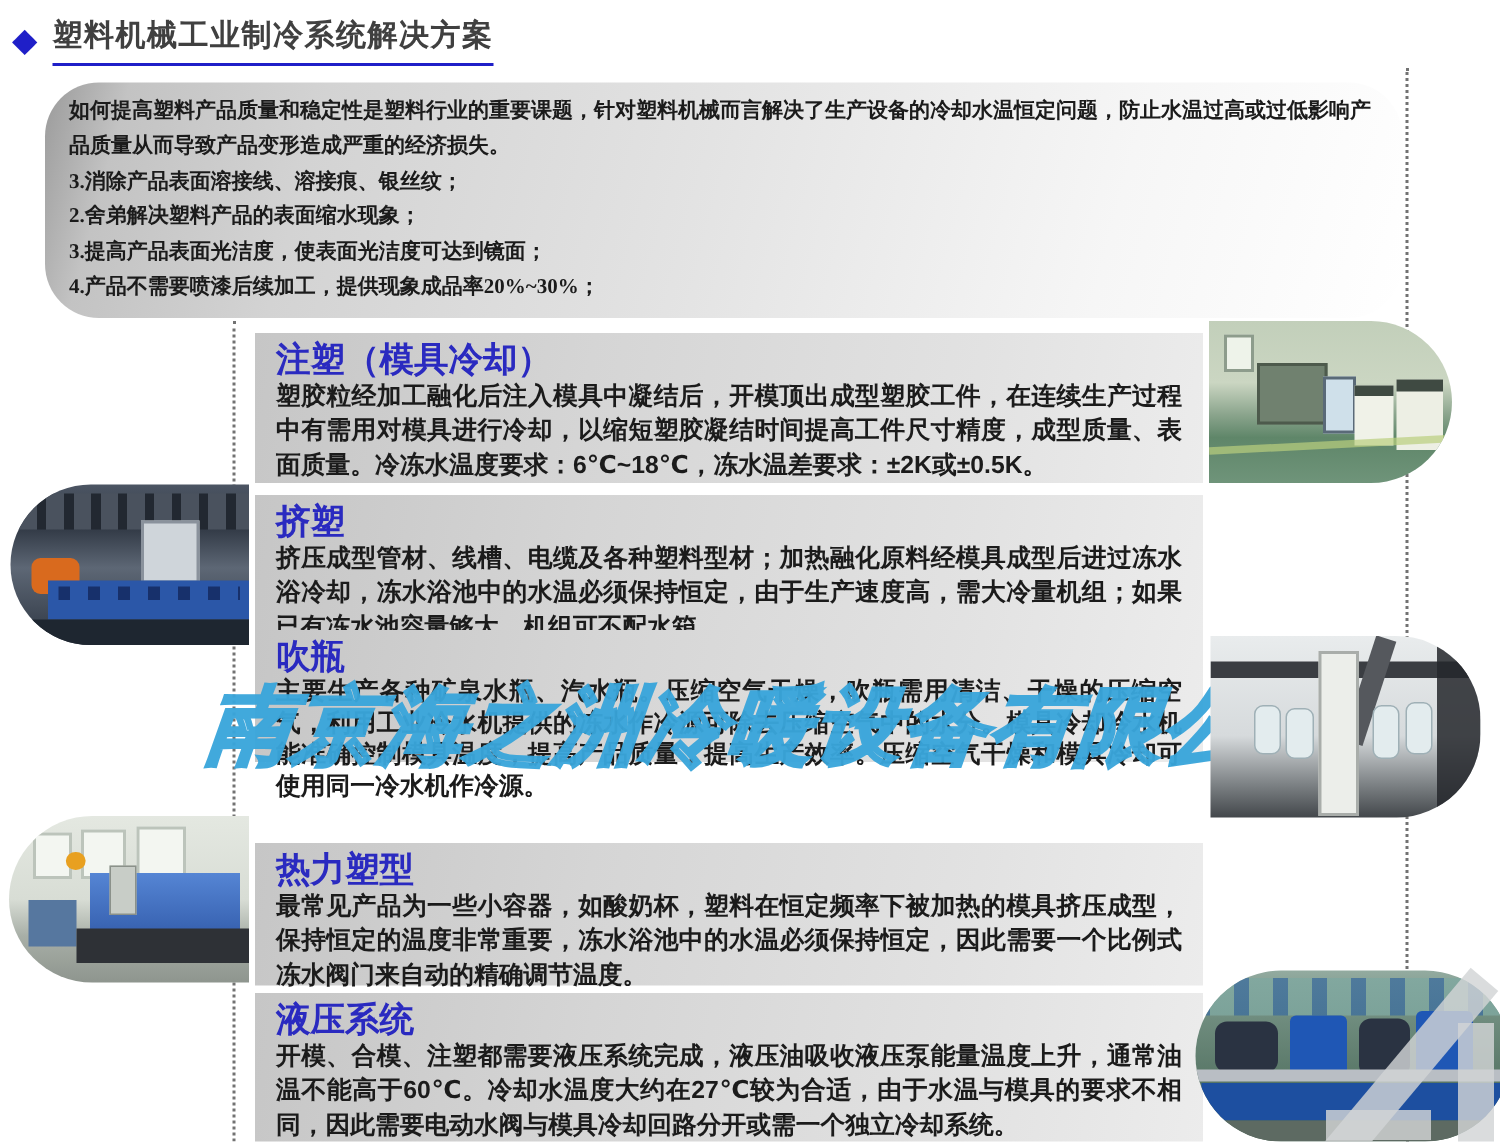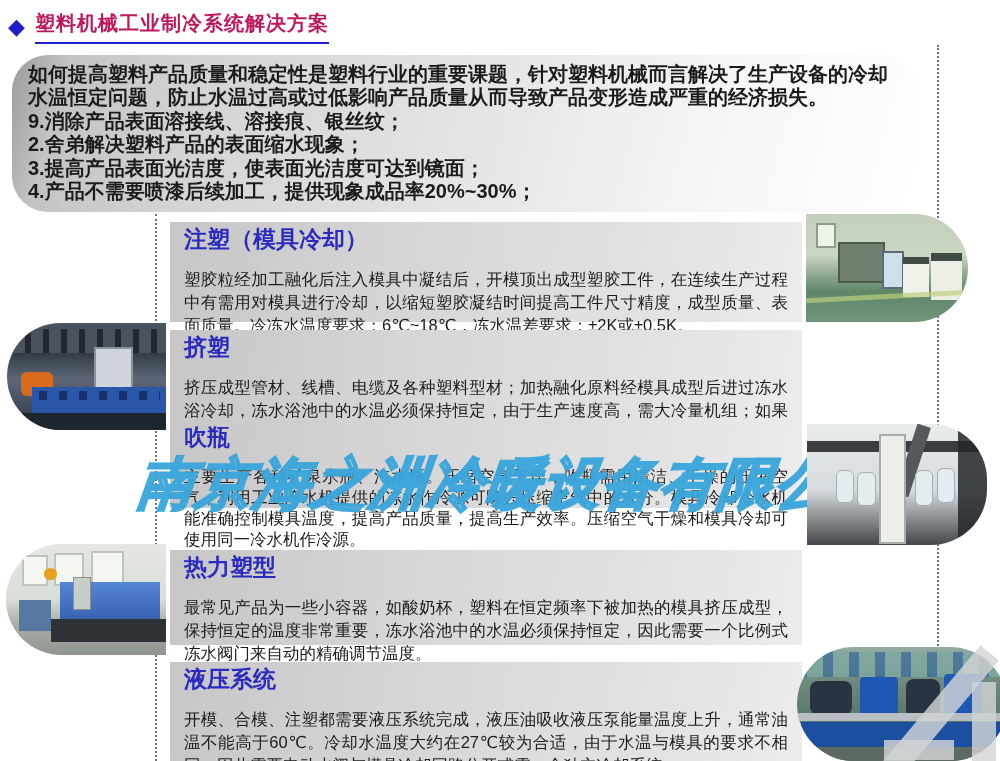--- a/index.html
+++ b/index.html
@@ -7,47 +7,47 @@
     width:1000px;height:761px;position:relative;overflow:hidden;
     background:#ffffff;
     font-family:"Liberation Sans","DejaVu Sans",sans-serif;
     color:#1b1b1b;
   }
 
   
   .header{position:absolute;left:8px;top:10px;z-index:2;display:flex;align-items:center;}
   .diamond{color:#1f1fc8;font-size:22px;line-height:22px;margin-right:10px;}
   .page-title{
-    color:#be185d;font-size:20px;font-weight:700;letter-spacing:1px;
+    color:#404040;font-size:20px;font-weight:700;letter-spacing:1px;
     border-bottom:2px solid #1f1fc8;padding-bottom:5px;
   }
 
   
   .guide{position:absolute;top:45px;bottom:0;width:0;border-left:2px dotted #5a5a5a;z-index:1;opacity:.85;}
   .guide-left{left:155px;top:214px;}
   .guide-right{left:937px;}
 
   
   .intro-box{
-    position:absolute;left:12px;top:55px;width:905px;height:157px;z-index:2;
+    position:absolute;left:30px;top:55px;width:905px;height:157px;z-index:2;
     border-radius:36px;
     background:linear-gradient(105deg,#9a9a9a 0%,#c3c3c3 6%,#d3d3d3 20%,#e3e3e3 48%,#f6f6f6 78%,#ffffff 100%);
     padding:8px 18px 0 16px;box-sizing:border-box;
-    font-size:20px;line-height:23.4px;font-weight:600;
+    font-size:14px;line-height:23.4px;font-weight:600;font-family:Liberation Serif, serif;
   }
   .intro-box p{margin:0;}
 
   
   .bar{
     position:absolute;left:170px;width:632px;z-index:2;
     background:linear-gradient(100deg,#c6c6c6 0%,#d5d5d5 35%,#e2e2e2 75%,#ececec 100%);
     padding:5px 14px 6px 14px;box-sizing:border-box;
   }
   .sec-title{color:#2a2ac0;font-size:23px;font-weight:700;line-height:25px;}
-  .sec-body{font-size:16.5px;line-height:23px;font-weight:400;text-align:justify;margin-top:16px;}
+  .sec-body{font-size:16.5px;line-height:23px;font-weight:700;text-align:justify;margin-top:1px;}
 
   
   .photo{position:absolute;z-index:4;overflow:hidden;}
   .photo>div{position:absolute;}
   .round-r{border-radius:0 56px 56px 0;}
   .round-l{border-radius:56px 0 0 56px;}
   .round-all{border-radius:57px;}
 
   
   .watermark{
@@ -74,21 +74,21 @@
 <div class="guide guide-right"></div>
 
 <div class="header">
   <span class="diamond">◆</span>
   <span class="page-title">塑料机械工业制冷系统解决方案</span>
 </div>
 
 <div class="intro-box">
   <p>如何提高塑料产品质量和稳定性是塑料行业的重要课题，针对塑料机械而言解决了生产设备的冷却水温恒定问题，防止水温过高或过低影响产品质量从而导致产品变形造成严重的经济损失。</p>
   <div>
-    <div>9.消除产品表面溶接线、溶接痕、银丝纹；</div>
+    <div>3.消除产品表面溶接线、溶接痕、银丝纹；</div>
     <div>2.舍弟解决塑料产品的表面缩水现象；</div>
     <div>3.提高产品表面光洁度，使表面光洁度可达到镜面；</div>
     <div>4.产品不需要喷漆后续加工，提供现象成品率20%~30%；</div>
   </div>
 </div>
 
 <div class="bar" style="top:222px;height:100px;">
   <div class="sec-title">注塑（模具冷却）</div>
   <div class="sec-body">塑胶粒经加工融化后注入模具中凝结后，开模顶出成型塑胶工件，在连续生产过程中有需用对模具进行冷却，以缩短塑胶凝结时间提高工件尺寸精度，成型质量、表面质量。冷冻水温度要求：6℃~18℃，冻水温差要求：±2K或±0.5K。</div>
 </div>
@@ -122,21 +122,21 @@
   <div style="left:0;top:14%;width:100%;height:9%;background:#3a3d42;"></div>
   <div style="left:55%;top:0;width:8%;height:60%;background:#55585d;transform:rotate(18deg);"></div>
   <div style="left:40%;top:8%;width:13%;height:88%;background:#eceeea;border:2px solid #a9adaa;"></div>
   <div style="left:16%;top:38%;width:9%;height:26%;background:#e3ecee;border:1px solid #9fb0b6;border-radius:6px;"></div>
   <div style="left:28%;top:40%;width:9%;height:26%;background:#e3ecee;border:1px solid #9fb0b6;border-radius:6px;"></div>
   <div style="left:60%;top:38%;width:9%;height:28%;background:#e3ecee;border:1px solid #9fb0b6;border-radius:6px;"></div>
   <div style="left:72%;top:36%;width:9%;height:28%;background:#e3ecee;border:1px solid #9fb0b6;border-radius:6px;"></div>
   <div style="left:84%;top:6%;width:16%;height:90%;background:#24272c;opacity:.85;"></div>
 </div>
 
-<div class="bar" style="top:550px;height:95px;">
+<div class="bar" style="top:562px;height:95px;">
   <div class="sec-title">热力塑型</div>
   <div class="sec-body">最常见产品为一些小容器，如酸奶杯，塑料在恒定频率下被加热的模具挤压成型，保持恒定的温度非常重要，冻水浴池中的水温必须保持恒定，因此需要一个比例式冻水阀门来自动的精确调节温度。</div>
 </div>
 <div class="photo round-l" style="left:6px;top:544px;width:160px;height:111px;background:linear-gradient(180deg,#e4e8e1 0%,#d8ddd5 50%,#a8afa7 72%,#8e958e 100%);">
   <div style="left:10%;top:10%;width:14%;height:24%;background:#f3f6f1;border:2px solid #bcc4bb;"></div>
   <div style="left:30%;top:8%;width:16%;height:26%;background:#f3f6f1;border:2px solid #bcc4bb;"></div>
   <div style="left:53%;top:6%;width:18%;height:28%;background:#f3f6f1;border:2px solid #bcc4bb;"></div>
   <div style="left:24%;top:22%;width:8%;height:10%;background:#e8a020;border-radius:50%;"></div>
   <div style="left:34%;top:34%;width:62%;height:38%;background:linear-gradient(180deg,#5585d4,#355fae);"></div>
   <div style="left:8%;top:50%;width:20%;height:28%;background:#56779f;"></div>

